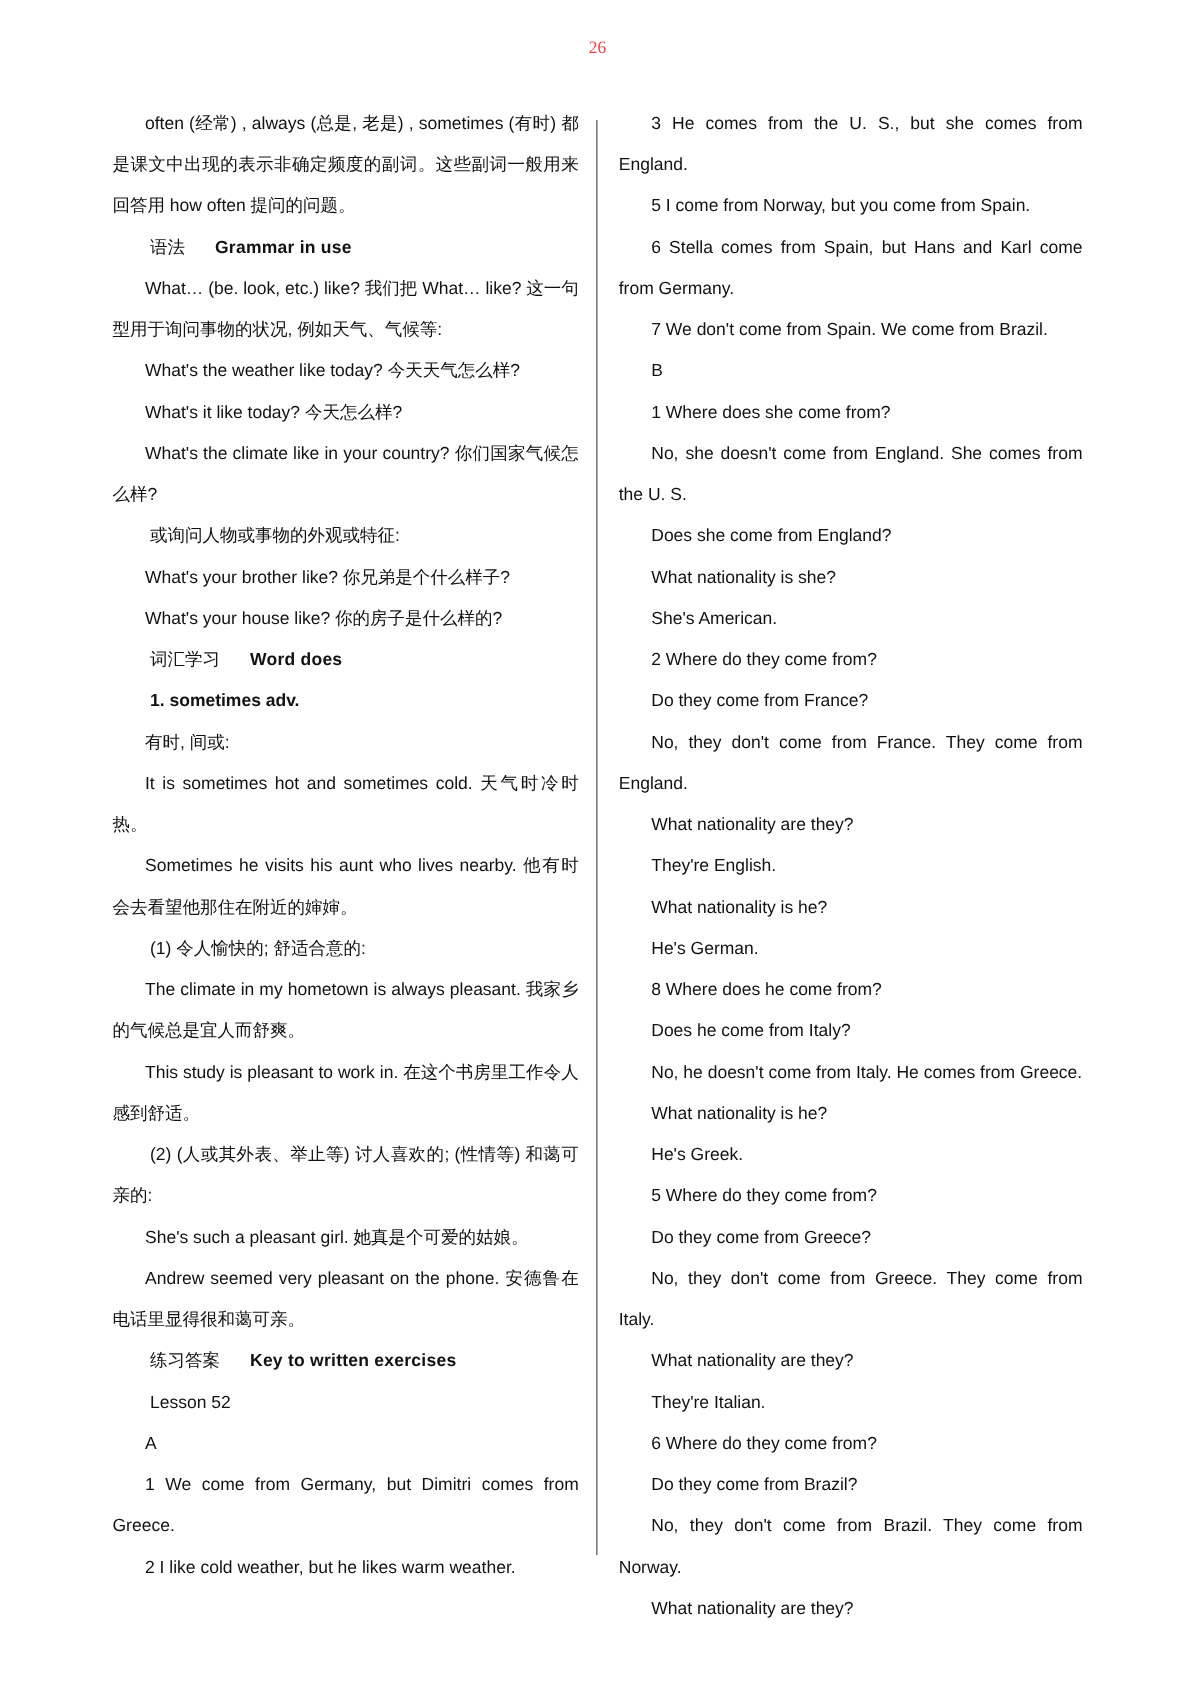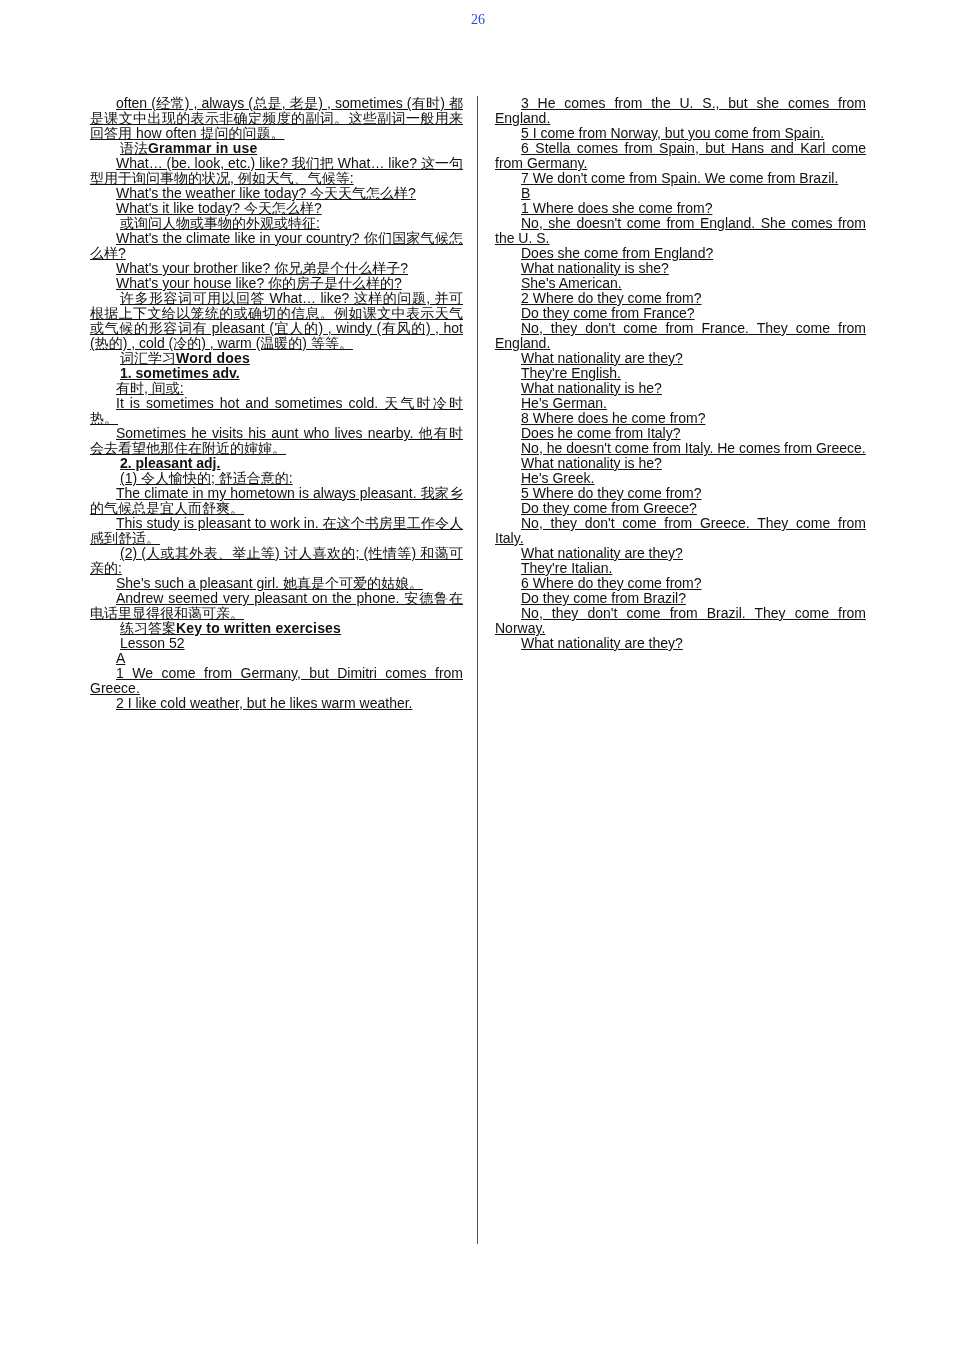--- a/index.html
+++ b/index.html
@@ -1,52 +1,50 @@
 <!DOCTYPE html>
 <html><head>
 <meta charset="utf-8">
 <style>
   html, body { margin: 0; padding: 0; background: #ffffff; }
   body { width: 956px; height: 1353px; position: relative; overflow: hidden;
          font-family: "Liberation Sans", "DejaVu Sans", sans-serif; color: #111; }
-  .page-number { position: absolute; top: 12px; left: 0; width: 956px; text-align: center;
-         font-family: "Liberation Serif", "DejaVu Serif", serif; font-size: 14px; color: #1d4ed8; }
-  .col { position: absolute; top: 96px; font-size: 14px; line-height: 15px; text-decoration: underline; }
+  .page-number { position: absolute; top: 31px; left: 0; width: 956px; text-align: center;
+         font-family: "Liberation Serif", "DejaVu Serif", serif; font-size: 14px; color: #ef4444; }
+  .col { position: absolute; top: 82px; font-size: 14px; line-height: 33px; }
   .col-left { left: 90px; width: 373px; }
   .col-right { left: 495px; width: 371px; }
   .divider { position: absolute; left: 477px; top: 96px; width: 1px; height: 1148px; background: #555; }
   .para { margin: 0; text-align: justify; text-align-last: left; }
   .para.indent { text-indent: 26px; }
   .para.indent2 { text-indent: 30px; }
   .para.heading { text-indent: 30px; }
-  .para.heading .en { font-weight: bold; letter-spacing: 0.2px; margin-left: 0; }
+  .para.heading .en { font-weight: bold; letter-spacing: 0.2px; margin-left: 24px; }
   .para.sub-heading { text-indent: 30px; font-weight: bold; }
 </style>
 </head>
 <body>
 
 <div class="page-number">26</div>
 
 <div class="col col-left">
   <p class="para indent">often (经常) , always (总是, 老是) , sometimes (有时) 都是课文中出现的表示非确定频度的副词。这些副词一般用来回答用 how often 提问的问题。</p>
   <p class="para heading"><span>语法</span><span class="en">Grammar in use</span></p>
   <p class="para indent">What… (be. look, etc.) like? 我们把 What… like? 这一句型用于询问事物的状况, 例如天气、气候等:</p>
   <p class="para indent">What's the weather like today? 今天天气怎么样?</p>
   <p class="para indent">What's it like today? 今天怎么样?</p>
+  <p class="para indent">What's the climate like in your country? 你们国家气候怎么样?</p>
   <p class="para indent2">或询问人物或事物的外观或特征:</p>
-  <p class="para indent">What's the climate like in your country? 你们国家气候怎么样?</p>
   <p class="para indent">What's your brother like? 你兄弟是个什么样子?</p>
   <p class="para indent">What's your house like? 你的房子是什么样的?</p>
-  <p class="para indent2">许多形容词可用以回答 What… like? 这样的问题, 并可根据上下文给以笼统的或确切的信息。例如课文中表示天气或气候的形容词有 pleasant (宜人的) , windy (有风的) , hot (热的) , cold (冷的) , warm (温暖的) 等等。</p>
   <p class="para heading"><span>词汇学习</span><span class="en">Word does</span></p>
   <p class="para sub-heading">1. sometimes adv.</p>
   <p class="para indent">有时, 间或:</p>
   <p class="para indent">It is sometimes hot and sometimes cold. 天气时冷时热。</p>
   <p class="para indent">Sometimes he visits his aunt who lives nearby. 他有时会去看望他那住在附近的婶婶。</p>
-  <p class="para sub-heading">2. pleasant adj.</p>
   <p class="para indent2">(1) 令人愉快的; 舒适合意的:</p>
   <p class="para indent">The climate in my hometown is always pleasant. 我家乡的气候总是宜人而舒爽。</p>
   <p class="para indent">This study is pleasant to work in. 在这个书房里工作令人感到舒适。</p>
   <p class="para indent2">(2) (人或其外表、举止等) 讨人喜欢的; (性情等) 和蔼可亲的:</p>
   <p class="para indent">She's such a pleasant girl. 她真是个可爱的姑娘。</p>
   <p class="para indent">Andrew seemed very pleasant on the phone. 安德鲁在电话里显得很和蔼可亲。</p>
   <p class="para heading"><span>练习答案</span><span class="en">Key to written exercises</span></p>
   <p class="para indent2">Lesson 52</p>
   <p class="para indent">A</p>
   <p class="para indent">1 We come from Germany, but Dimitri comes from Greece.</p>

